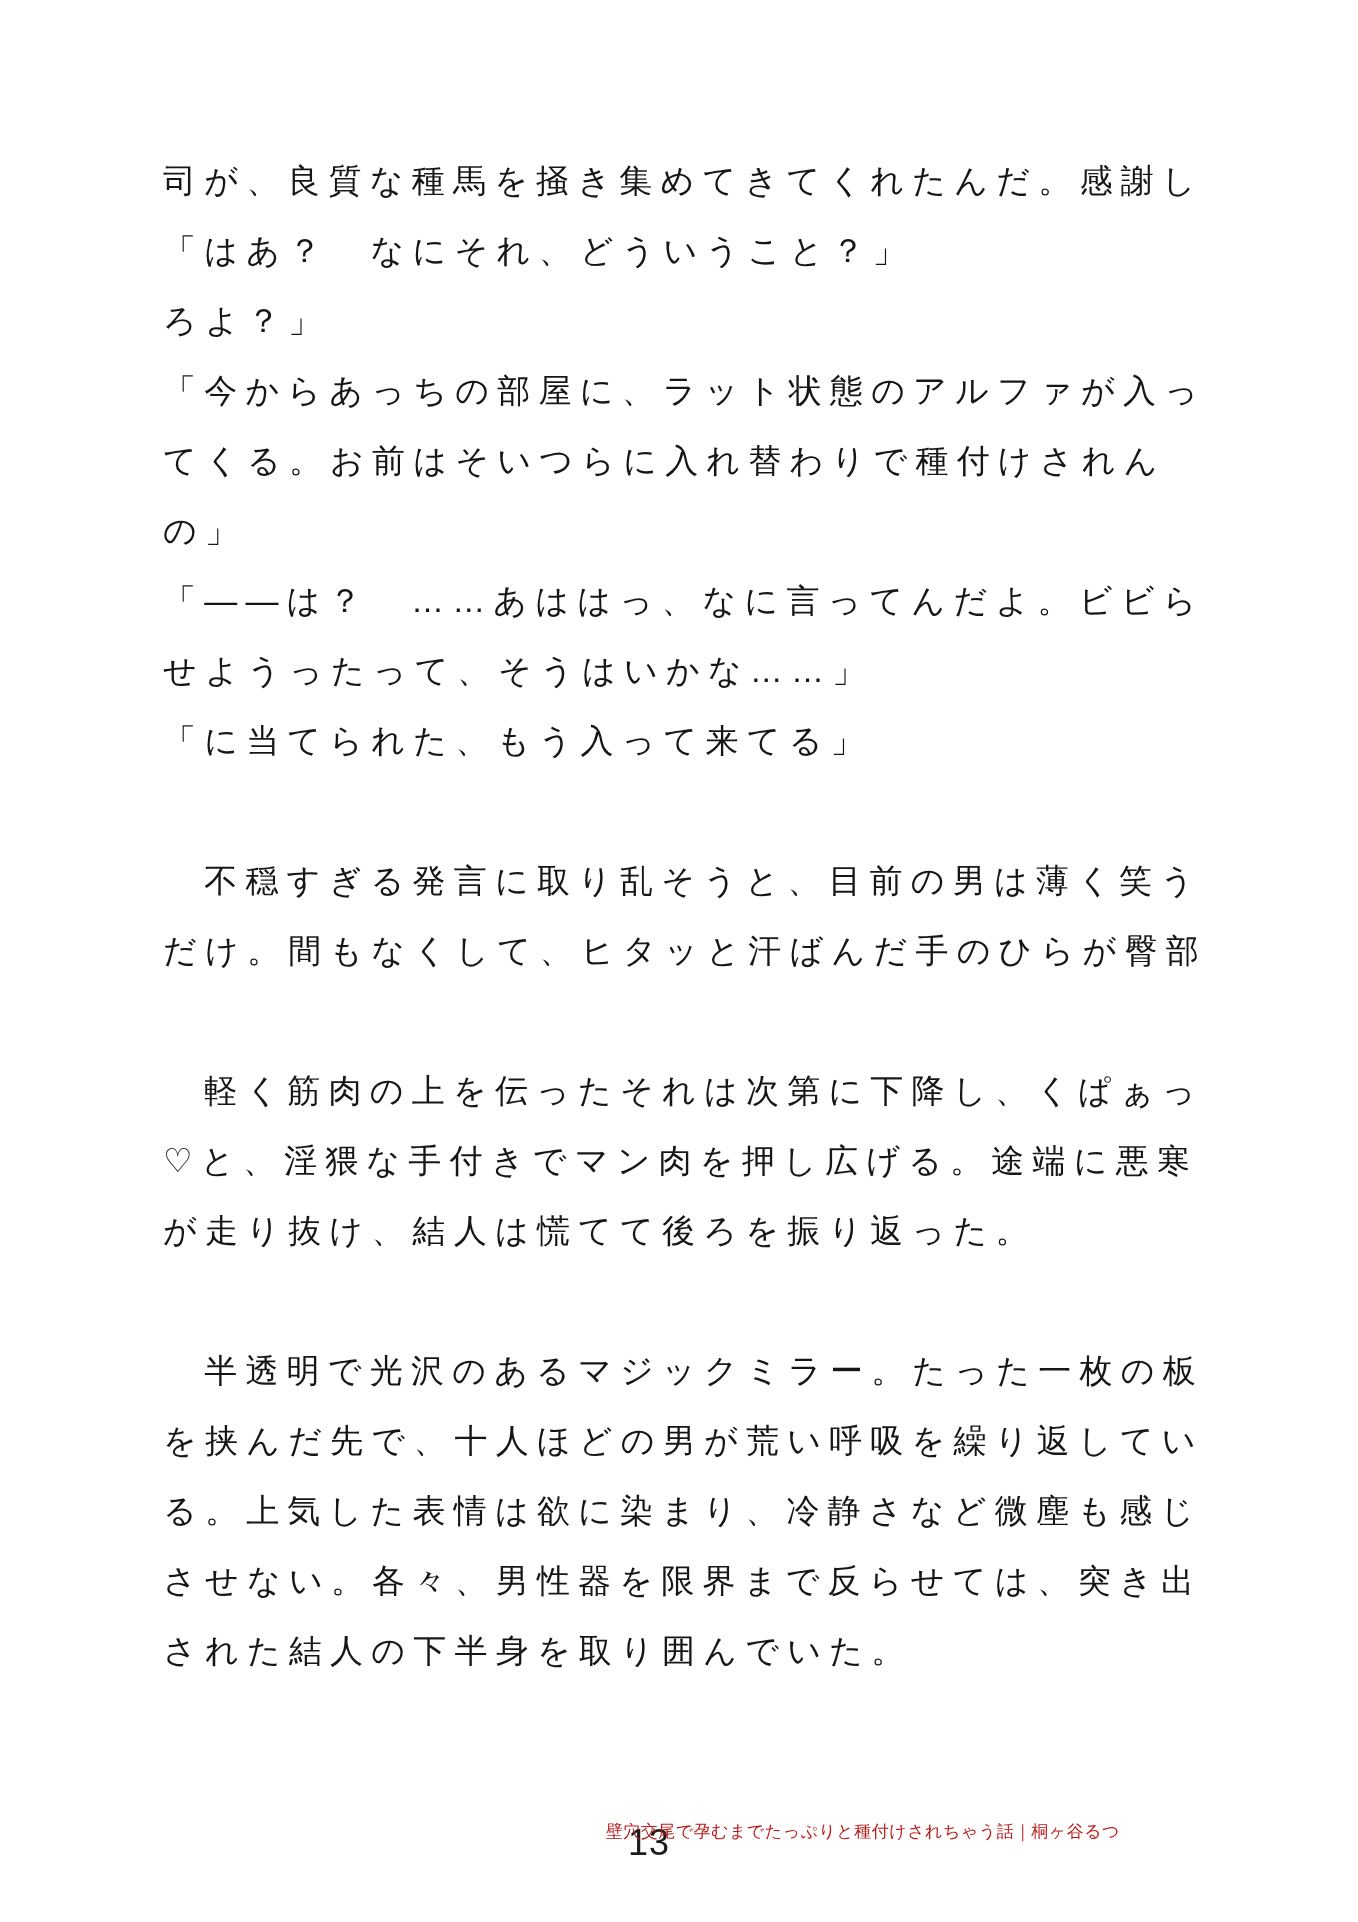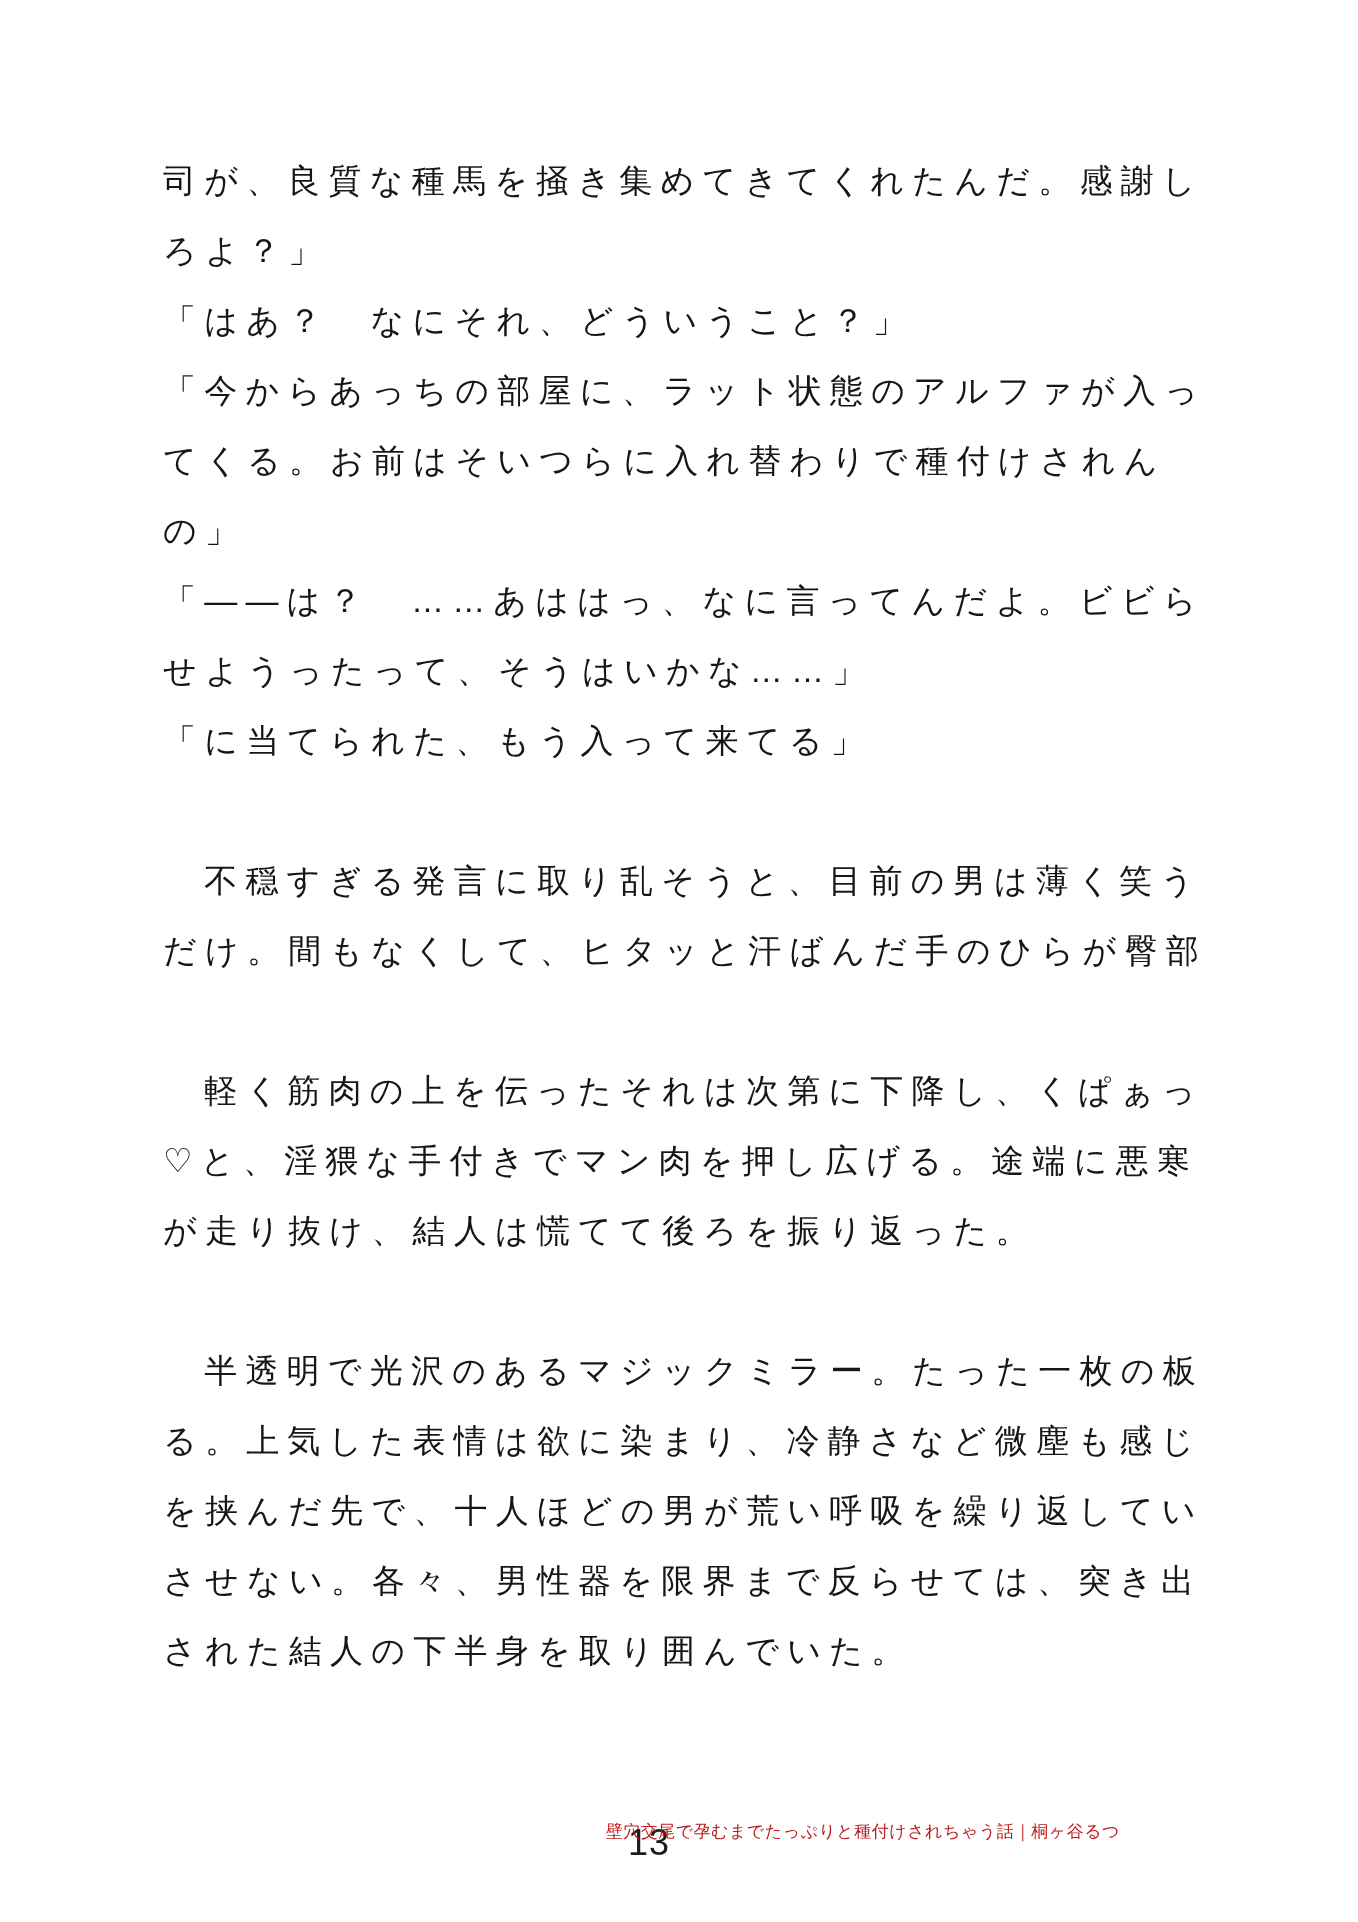--- a/index.html
+++ b/index.html
@@ -50,39 +50,39 @@
     white-space: pre;
   }
 </style>
 </head>
 <body>
 
 <div class="page">
 
   <div class="body-text">
     <div class="line">司が、良質な種馬を掻き集めてきてくれたんだ。感謝し</div>
+    <div class="line">「はあ？　なにそれ、どういうこと？」</div>
     <div class="line">ろよ？」</div>
-    <div class="line">「はあ？　なにそれ、どういうこと？」</div>
     <div class="line">「今からあっちの部屋に、ラット状態のアルファが入っ</div>
     <div class="line">てくる。お前はそいつらに入れ替わりで種付けされん</div>
     <div class="line">の」</div>
     <div class="line">「――は？　……あははっ、なに言ってんだよ。ビビら</div>
     <div class="line">せようったって、そうはいかな……」</div>
     <div class="line">「に当てられた、もう入って来てる」</div>
     <div class="line"></div>
     <div class="line">　不穏すぎる発言に取り乱そうと、目前の男は薄く笑う</div>
     <div class="line">だけ。間もなくして、ヒタッと汗ばんだ手のひらが臀部</div>
     <div class="line"></div>
     <div class="line">　軽く筋肉の上を伝ったそれは次第に下降し、くぱぁっ</div>
     <div class="line">♡と、淫猥な手付きでマン肉を押し広げる。途端に悪寒</div>
     <div class="line">が走り抜け、結人は慌てて後ろを振り返った。</div>
     <div class="line"></div>
     <div class="line">　半透明で光沢のあるマジックミラー。たった一枚の板</div>
+    <div class="line">を挟んだ先で、十人ほどの男が荒い呼吸を繰り返してい</div>
     <div class="line">る。上気した表情は欲に染まり、冷静さなど微塵も感じ</div>
-    <div class="line">を挟んだ先で、十人ほどの男が荒い呼吸を繰り返してい</div>
     <div class="line">させない。各々、男性器を限界まで反らせては、突き出</div>
     <div class="line">された結人の下半身を取り囲んでいた。</div>
   </div>
 
   <div class="page-number">13</div>
 
   <div class="footer-title">壁穴交尾で孕むまでたっぷりと種付けされちゃう話｜桐ヶ谷るつ</div>
 
 </div>
 

